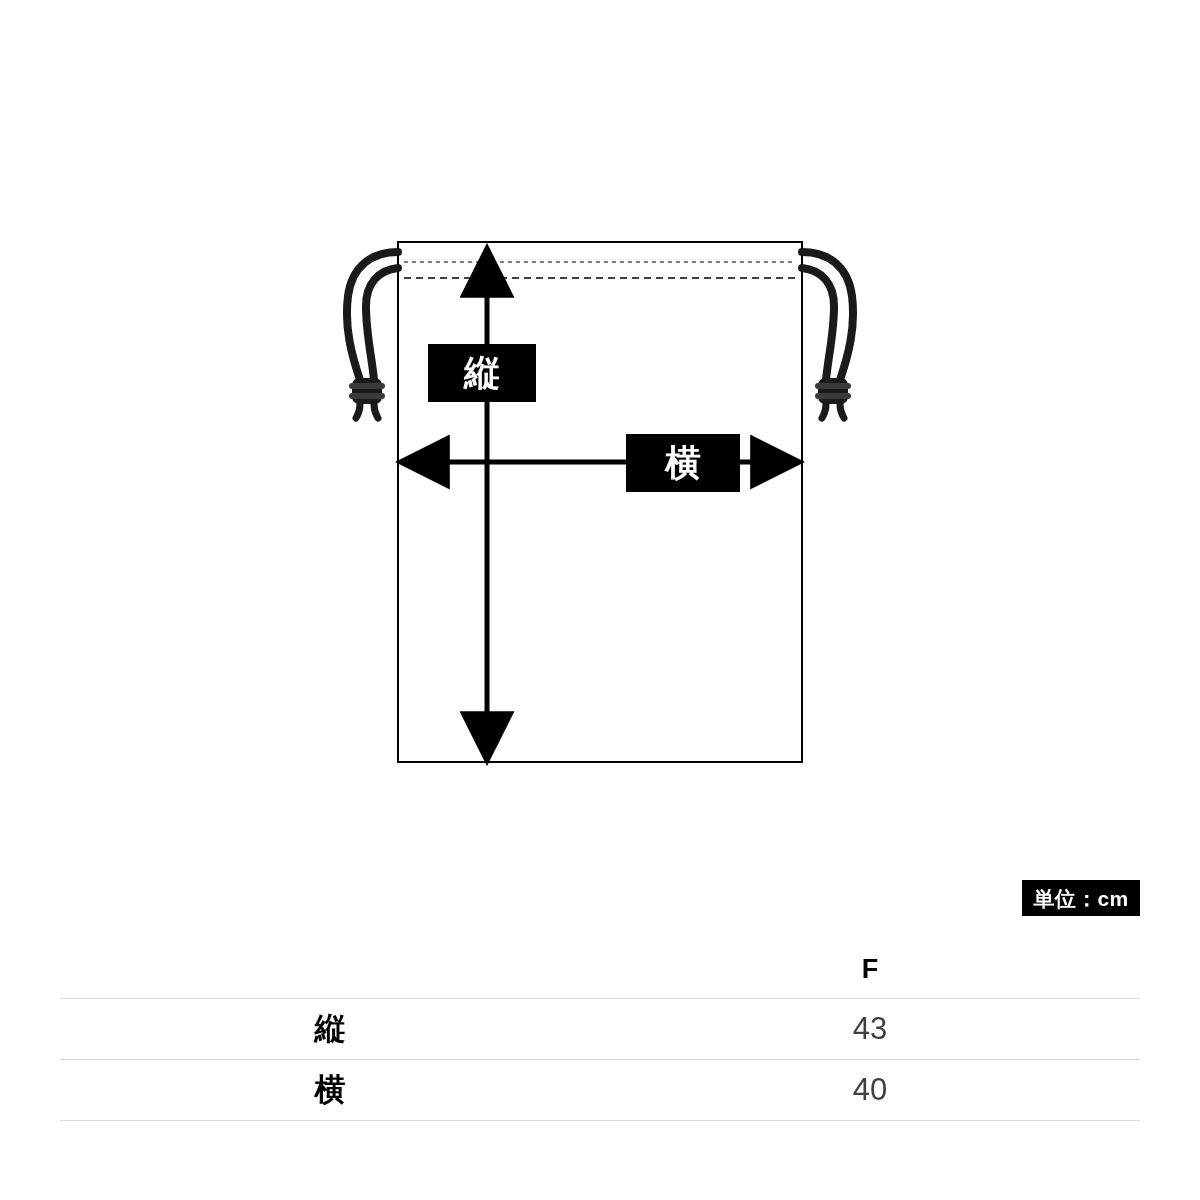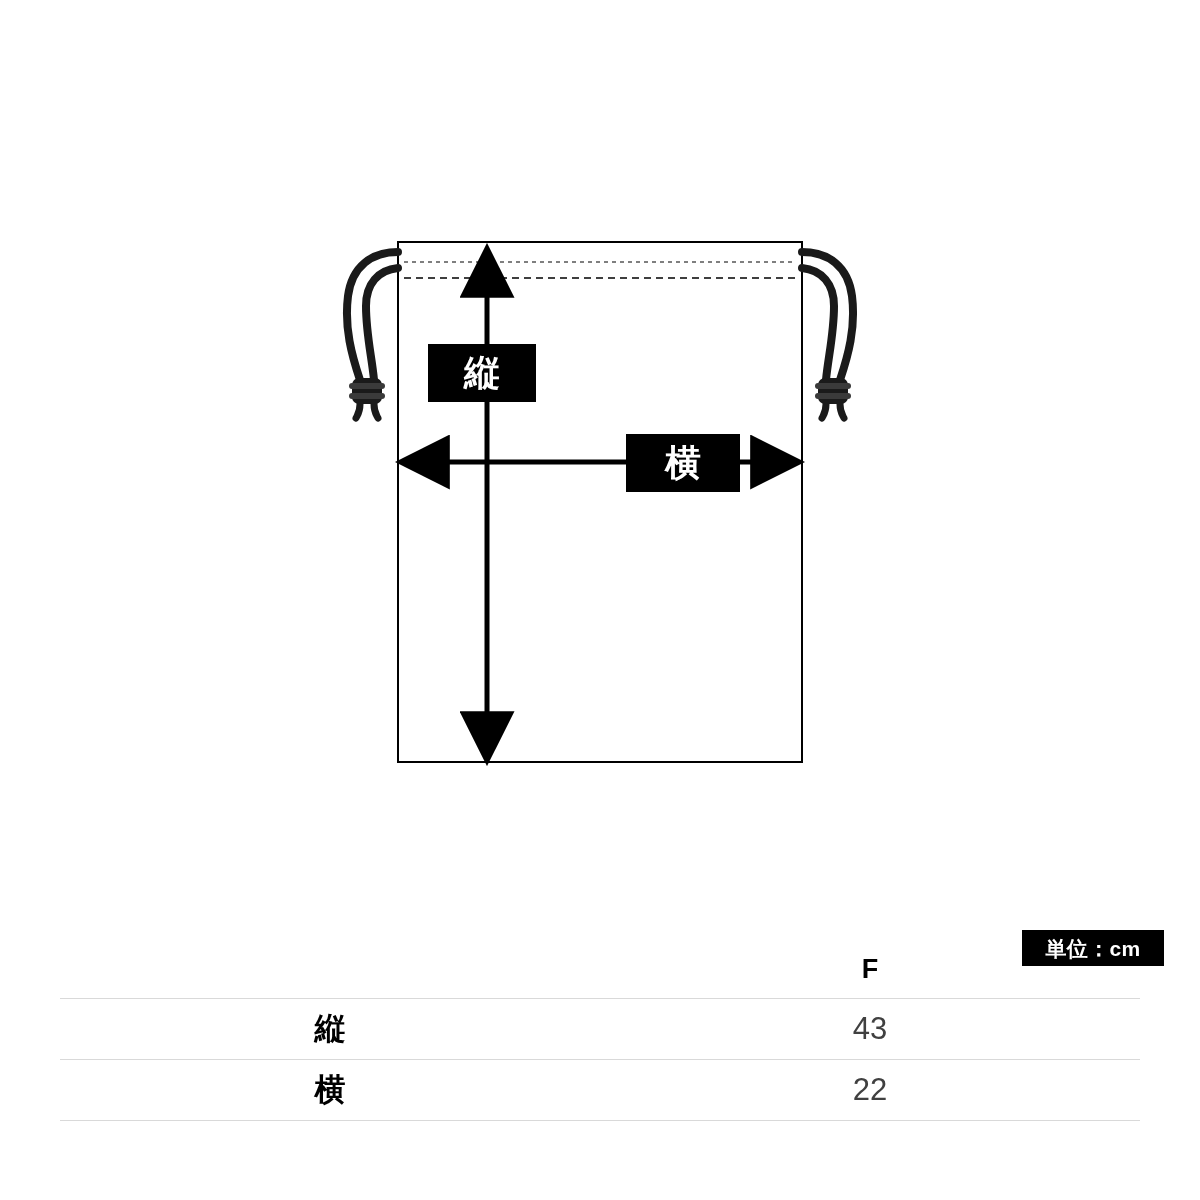--- a/index.html
+++ b/index.html
@@ -44,22 +44,22 @@
   }
   #chip-width {
     left: 626px;
     top: 434px;
     width: 114px;
     height: 58px;
     font-size: 36px;
   }
   #chip-unit {
     left: 1022px;
-    top: 930px;
-    width: 142px;
+    top: 880px;
+    width: 118px;
     height: 36px;
     font-size: 21px;
     font-weight: 700;
     letter-spacing: 0.3px;
   }
 
   
   #size-table {
     position: absolute;
     left: 60px;
@@ -158,16 +158,16 @@
     <tr class="header-row">
       <td class="cell-head"></td>
       <td class="cell-head">F</td>
     </tr>
     <tr class="row-line">
       <td class="cell-label">縦</td>
       <td class="cell-value">43</td>
     </tr>
     <tr class="row-line">
       <td class="cell-label">横</td>
-      <td class="cell-value">22</td>
+      <td class="cell-value">40</td>
     </tr>
   </tbody>
 </table>
 
 </body></html>

